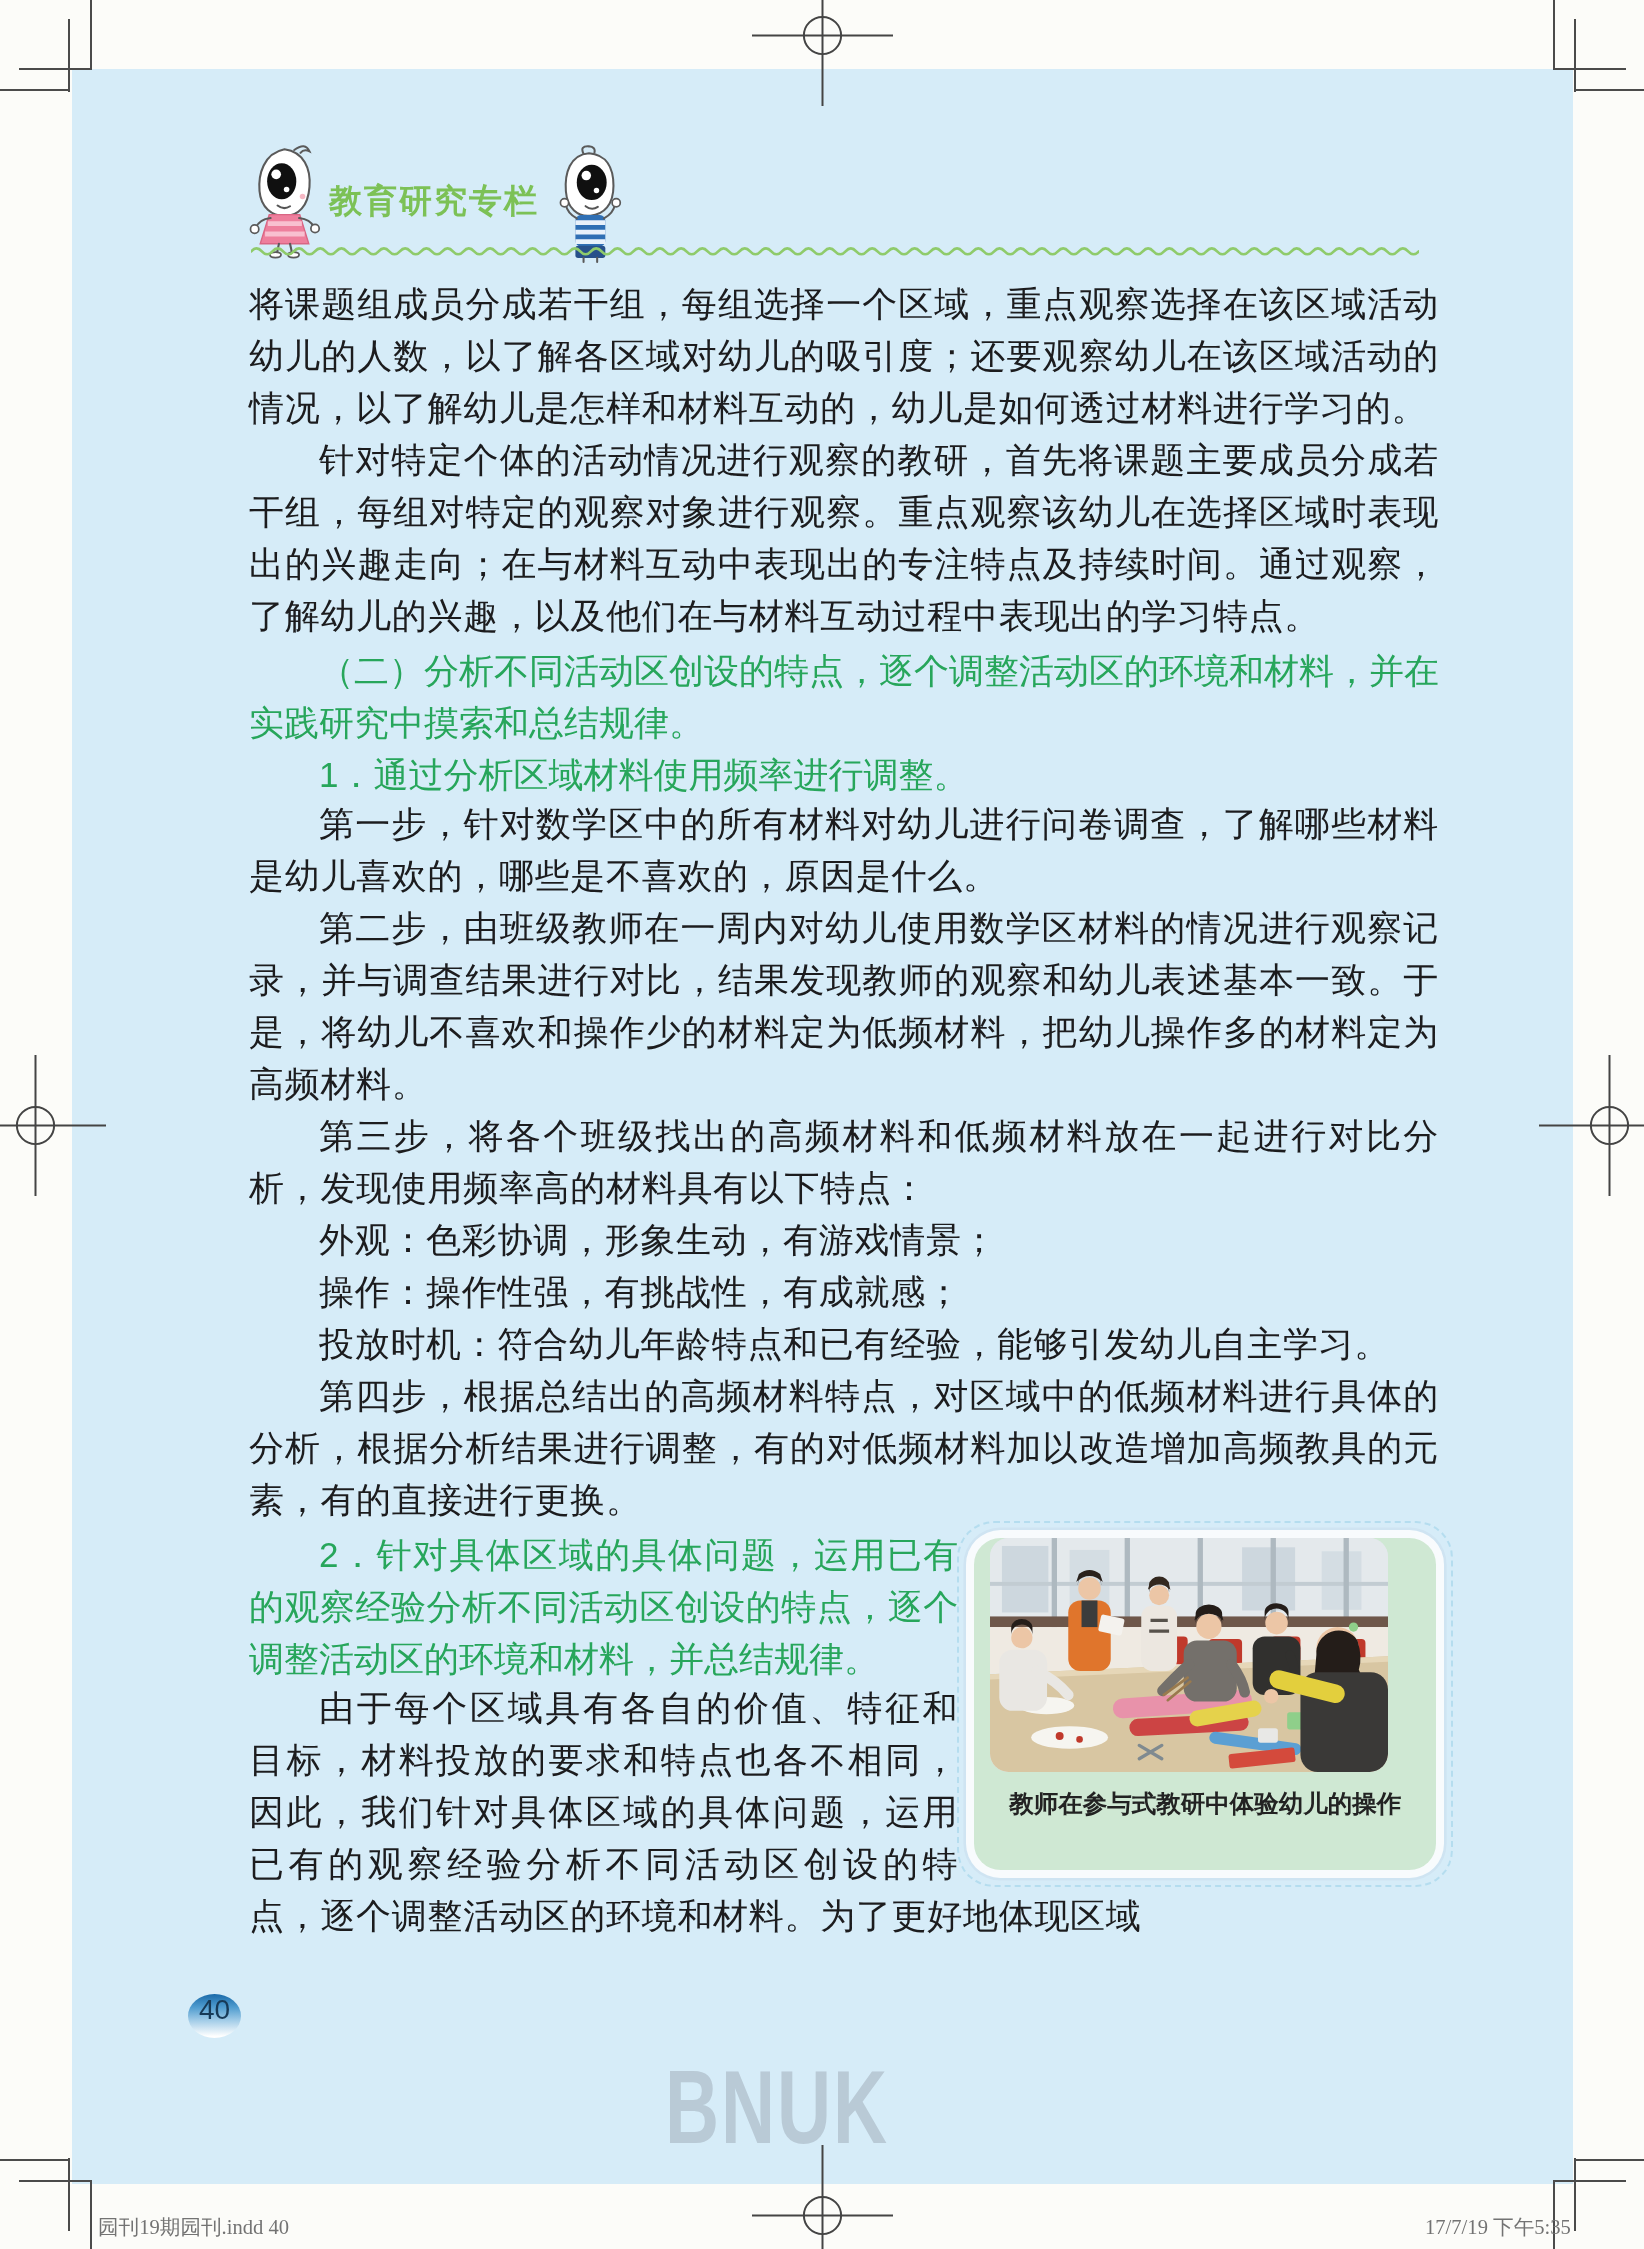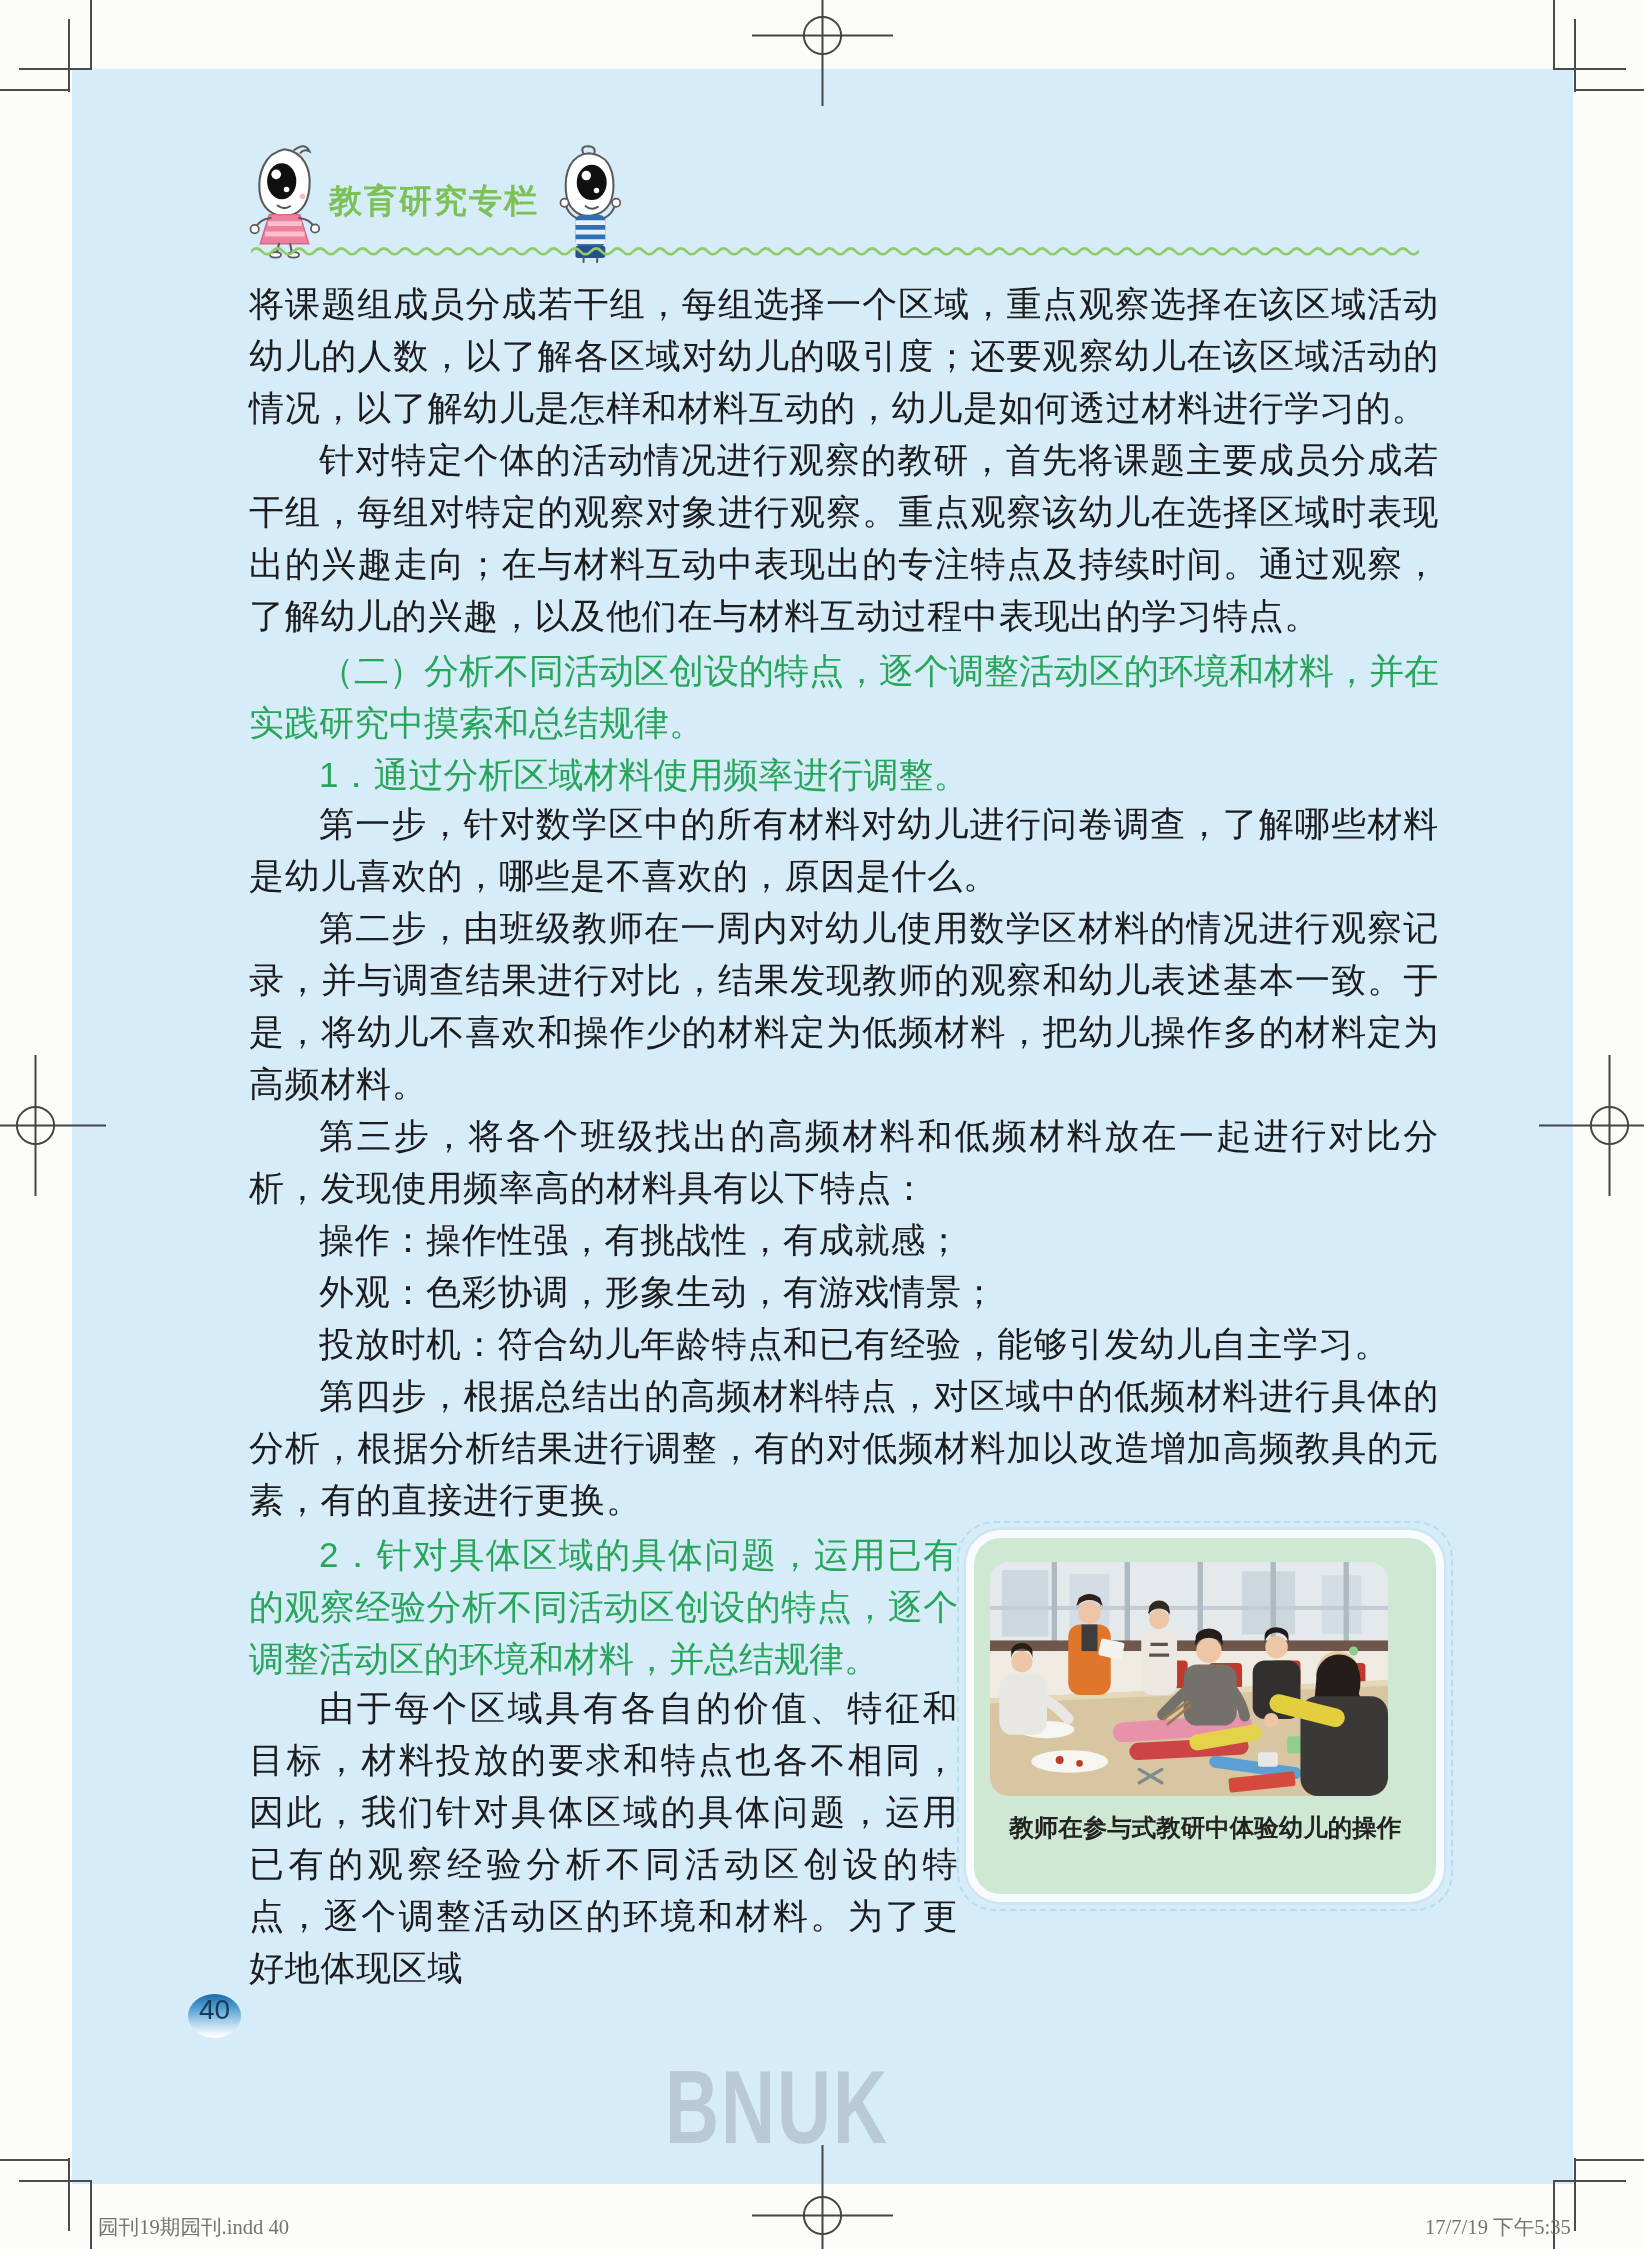--- a/index.html
+++ b/index.html
@@ -33,21 +33,21 @@
   .indent{text-indent:2em;}
   .green-head{
     color:#27a65b;font-family:"Liberation Sans","DejaVu Sans",sans-serif;
     font-weight:normal;letter-spacing:0;
   }
 
   
   .photo-card{
     float:right;width:430px;height:332px;margin:9.3px 2.7px 6.6px 16px;
     background:#cfe8d3;border-radius:26.5px;position:relative;
-    padding:24px 16px 0 16px;
+    padding:0 16px 0 16px;
     box-shadow:0 0 0 8px rgba(255,255,255,.85),0 0 0 10.6px #cfe4f2;
   }
   .photo-card::before{
     content:"";position:absolute;inset:-17px;pointer-events:none;
     border:2.7px dashed #b5ddef;border-radius:37px;
   }
   .photo-frame{width:398px;height:234px;border-radius:18.6px;overflow:hidden;background:#dde4e8;}
   .photo-caption{
     margin-top:13.3px;text-align:center;
     font-family:"Liberation Sans","DejaVu Sans",sans-serif;font-weight:bold;
@@ -169,22 +169,22 @@
 </svg>
 
 <div class="flow">
   <p class="blk">将课题组成员分成若干组，每组选择一个区域，重点观察选择在该区域活动幼儿的人数，以了解各区域对幼儿的吸引度；还要观察幼儿在该区域活动的情况，以了解幼儿是怎样和材料互动的，幼儿是如何透过材料进行学习的。</p>
   <p class="blk indent">针对特定个体的活动情况进行观察的教研，首先将课题主要成员分成若干组，每组对特定的观察对象进行观察。重点观察该幼儿在选择区域时表现出的兴趣走向；在与材料互动中表现出的专注特点及持续时间。通过观察，了解幼儿的兴趣，以及他们在与材料互动过程中表现出的学习特点。</p>
   <p class="blk indent green-head">（二）分析不同活动区创设的特点，逐个调整活动区的环境和材料，并在实践研究中摸索和总结规律。</p>
   <p class="blk indent green-head">1．通过分析区域材料使用频率进行调整。</p>
   <p class="blk indent">第一步，针对数学区中的所有材料对幼儿进行问卷调查，了解哪些材料是幼儿喜欢的，哪些是不喜欢的，原因是什么。</p>
   <p class="blk indent">第二步，由班级教师在一周内对幼儿使用数学区材料的情况进行观察记录，并与调查结果进行对比，结果发现教师的观察和幼儿表述基本一致。于是，将幼儿不喜欢和操作少的材料定为低频材料，把幼儿操作多的材料定为高频材料。</p>
   <p class="blk indent">第三步，将各个班级找出的高频材料和低频材料放在一起进行对比分析，发现使用频率高的材料具有以下特点：</p>
+  <p class="blk indent">外观：色彩协调，形象生动，有游戏情景；</p>
   <p class="blk indent">操作：操作性强，有挑战性，有成就感；</p>
-  <p class="blk indent">外观：色彩协调，形象生动，有游戏情景；</p>
   <p class="blk indent">投放时机：符合幼儿年龄特点和已有经验，能够引发幼儿自主学习。</p>
   <p class="blk indent">第四步，根据总结出的高频材料特点，对区域中的低频材料进行具体的分析，根据分析结果进行调整，有的对低频材料加以改造增加高频教具的元素，有的直接进行更换。</p>
 
   <div class="photo-card">
     <div class="photo-frame">
       <svg viewBox="0 0 600 352" width="398" height="234" preserveAspectRatio="none">
         <rect width="600" height="352" fill="#e4e9ec"></rect>
         <rect x="18" y="12" width="70" height="100" fill="#cdd7de"></rect>
         <rect x="120" y="18" width="60" height="90" fill="#d4dde3"></rect>
         <rect x="380" y="14" width="80" height="95" fill="#cdd7de"></rect>

